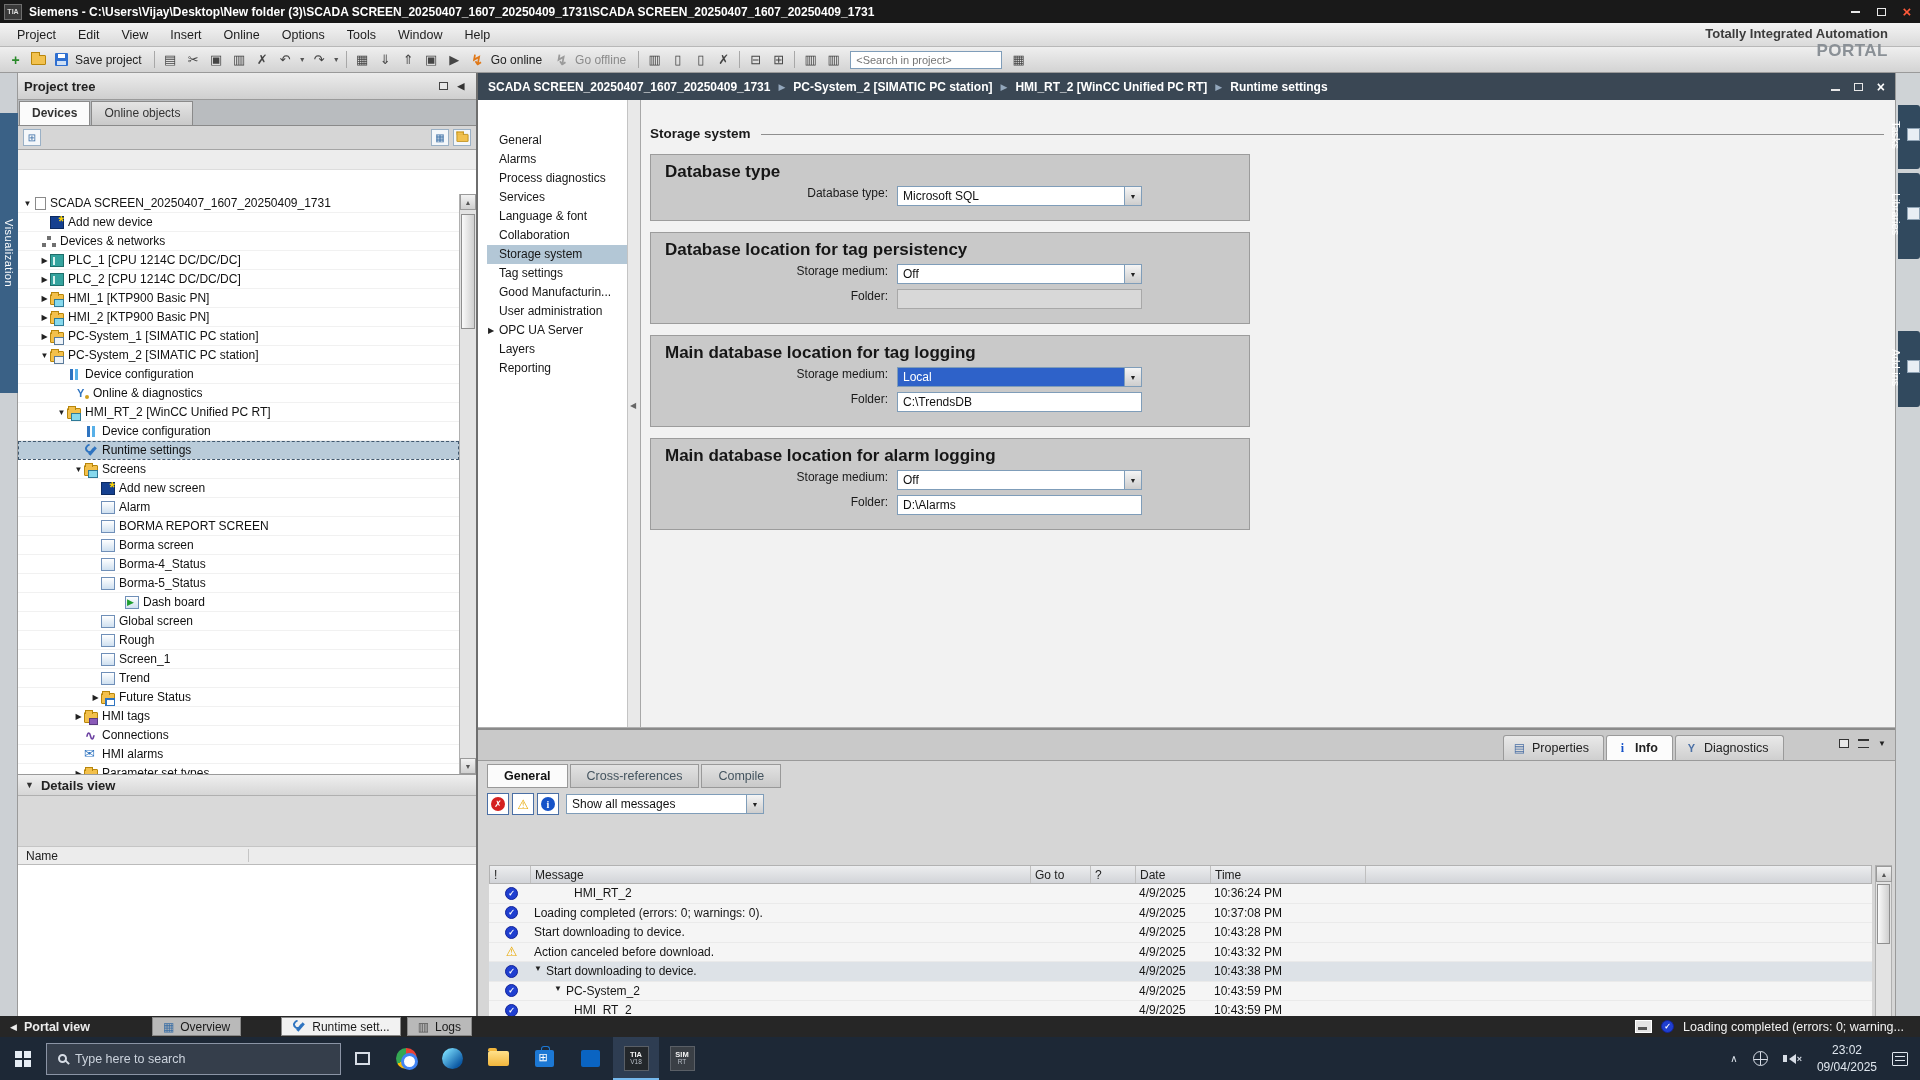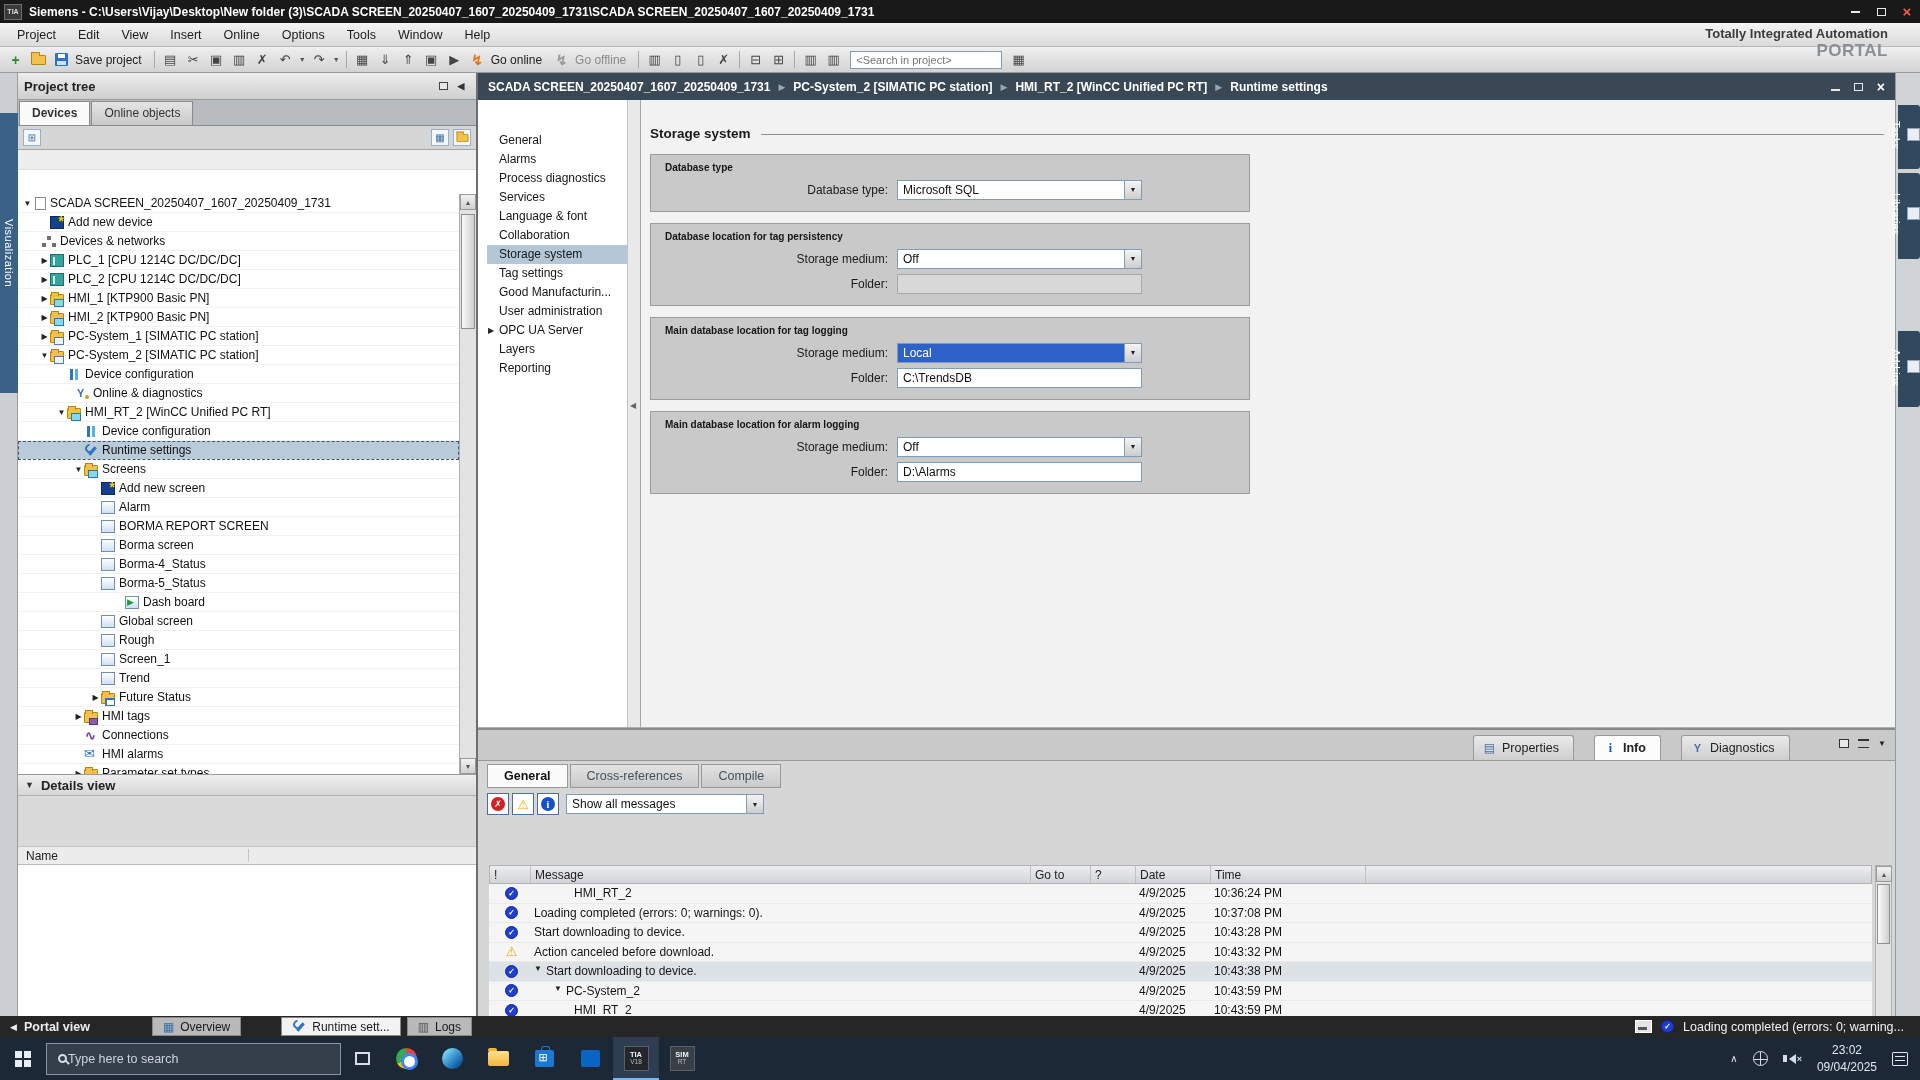--- a/index.html
+++ b/index.html
@@ -118,37 +118,37 @@
   .nav-item{height:19px;line-height:19px;font-size:12px;color:#161616;padding-left:12px;position:relative;white-space:nowrap}
   .nav-item.selected{background:#b3c7d6}
   .nav-caret{position:absolute;left:1px;top:0;font-size:8px;color:#222}
   .splitter{position:absolute;left:149px;top:0;bottom:0;width:14px;background:#e9e9e9;border-left:1px solid #c4c4c4;border-right:1px solid #a8a8a8}
   .splitter::after{content:"◀";position:absolute;left:2px;top:48%;font-size:8px;color:#666}
   #canvas{position:absolute;left:163px;top:0;right:0;bottom:0;background:#f2f2f2;padding:26px 0 0 9px}
   .h-row{display:flex;align-items:baseline;width:1234px;margin-bottom:13px}
   .h-title{font-size:13.5px;font-weight:bold;color:#1a1a1a;white-space:nowrap}
   .h-line{flex:1;border-bottom:1px solid #8f8f8f;margin-left:10px;transform:translateY(-3px)}
   .group{width:600px;background:#c9c9c9;border:1px solid #9c9c9c;margin-bottom:11px;padding:7px 0 9px 14px}
-  .g-title{font-size:10px;font-weight:bold;color:#161616;margin-bottom:4px}
-  .f-row{display:flex;align-items:center;height:25px}
+  .g-title{font-size:17px;font-weight:bold;color:#161616;margin-bottom:4px}
+  .f-row{display:flex;align-items:flex-start;height:25px}
   .f-label{width:232px;text-align:right;padding-right:9px;font-size:12px;color:#1a1a1a;flex:none}
   .f-ctl{width:245px;height:20px;flex:none}
   .dd{display:flex;height:20px;border:1px solid #7f9db9;background:#fff}
   .dd-val{flex:1;font-size:12px;padding:2px 5px;color:#111;overflow:hidden;white-space:nowrap}
   .dd-val.sel{background:#2e62c9;color:#fff}
   .dd-btn{width:17px;border-left:1px solid #7f9db9;background:linear-gradient(#f5f5f5,#cdcdcd);display:flex;align-items:center;justify-content:center;font-size:7px;color:#222;flex:none}
   .inp{width:100%;height:20px;border:1px solid #7f9db9;background:#fff;font-size:12px;padding:2px 5px;color:#111;white-space:nowrap;overflow:hidden}
   .inp.dis{background:#d8d8d8;border-color:#a8a8a8}
   #hscroll{position:absolute;left:9px;top:633px;width:145px;height:16px;background:#dfdfdf;border:1px solid #b5b5b5;display:flex}
   .hs-btn{width:16px;background:linear-gradient(#f2f2f2,#d0d0d0);border:1px solid #9f9f9f;font-size:7px;display:flex;align-items:center;justify-content:center;color:#444;flex:none}
   .hs-thumb{width:42px;margin-left:28px;background:linear-gradient(#fafafa,#cfcfcf);border:1px solid #8f8f8f}
 
   
   #inspector{position:absolute;left:0;right:0;top:655px;height:288px;background:#c9c9c9;border-top:2px solid #8a8a8a}
-  #ptabs{position:absolute;top:5px;left:995px;display:flex;gap:20px}
+  #ptabs{position:absolute;top:5px;left:1025px;display:flex;gap:2px}
   .ptab{height:25px;padding:3px 14px 3px 9px;display:flex;align-items:center;gap:6px;font-size:12.5px;background:linear-gradient(#e9e9e9,#cfcfcf);border:1px solid #9a9a9a;border-bottom:none;border-radius:3px 3px 0 0;color:#222}
   .ptab.active{background:#fcfcfc;font-weight:bold}
   .pi{width:13px;height:13px;display:flex;align-items:center;justify-content:center;flex:none}
   .pi-properties::before{content:"▤";color:#4a6fa5;font-size:12px}
   .pi-info::before{content:"i";color:#1552c8;font-weight:bold;font-size:12px;font-family:"Liberation Serif",serif}
   .pi-diagnostics::before{content:"Y";color:#4a6fa5;font-weight:bold;font-size:11px}
   #insp-controls{position:absolute;top:9px;right:9px;display:flex;gap:9px;align-items:center}
   .ic-box{width:10px;height:9px;border:1px solid #333;background:#e8e8e8}
   .ic-lines{width:11px;height:9px;border-top:2px solid #333;border-bottom:1px solid #333;background:linear-gradient(#c9c9c9 45%,#333 45%,#333 55%,#c9c9c9 55%)}
   .ic-chev{font-size:8px;color:#222}
@@ -194,21 +194,21 @@
   .sbi-logs::before{content:"▥";color:#555;font-size:12px}
   #sb-right{margin-left:auto;display:flex;align-items:center;gap:9px;padding-right:16px}
   .sb-panel-ico{width:17px;height:13px;background:#e4e4e4;border:1px solid #fff;position:relative}
   .sb-panel-ico::after{content:"";position:absolute;left:2px;bottom:2px;width:9px;height:3px;background:#555}
   #sb-note-text{color:#f2f2f2}
 
   
   #taskbar{position:absolute;left:0;top:1037px;width:1920px;height:43px;background:#1d2836;display:flex;align-items:center;color:#dfe6ee}
   #tb-start{width:46px;height:100%;display:flex;align-items:center;justify-content:center}
   .winlogo{width:7px;height:7px;background:#e6edf5;box-shadow:9px 0 0 #e6edf5,0 9px 0 #e6edf5,9px 9px 0 #e6edf5;margin:-9px 9px 0 0}
-  #tb-search{width:295px;height:32px;background:#353e4b;border:1px solid #8b94a5;display:flex;align-items:center;gap:1px;padding:0 11px;font-size:12.5px;color:#ccd3dd}
+  #tb-search{width:295px;height:32px;background:#353e4b;border:1px solid #8b94a5;display:flex;align-items:center;gap:8px;padding:0 11px;font-size:12.5px;color:#ccd3dd}
   .mag{width:9px;height:9px;border:2px solid #d7dde6;border-radius:50%;position:relative;flex:none}
   .mag::after{content:"";position:absolute;width:6px;height:2px;background:#d7dde6;transform:rotate(45deg);right:-5px;bottom:-2px}
   #tb-tview{width:42px;height:100%;display:flex;align-items:center;justify-content:center}
   .tview-i{width:15px;height:13px;border:2px solid #d7dde6;position:relative}
   #tb-apps{display:flex;height:100%}
   .tb-app{width:46px;height:100%;display:flex;align-items:center;justify-content:center;flex:none}
   .tb-app.active{background:#2e3d52;box-shadow:inset 0 -2px 0 #76b9ed}
   .app-chrome{width:21px;height:21px;border-radius:50%;background:conic-gradient(#ea4335 0 120deg,#fbbc05 120deg 240deg,#34a853 240deg 360deg);position:relative}
   .app-chrome::after{content:"";position:absolute;left:5px;top:5px;width:11px;height:11px;border-radius:50%;background:#fff;border:3px solid #4285f4}
   .app-edge{width:21px;height:21px;border-radius:50%;background:linear-gradient(135deg,#7de0ff 10%,#0c59a4 80%)}

